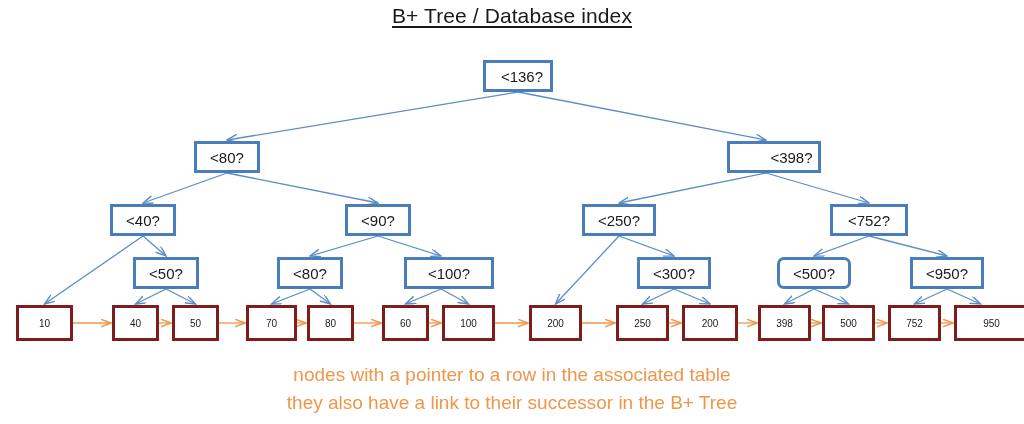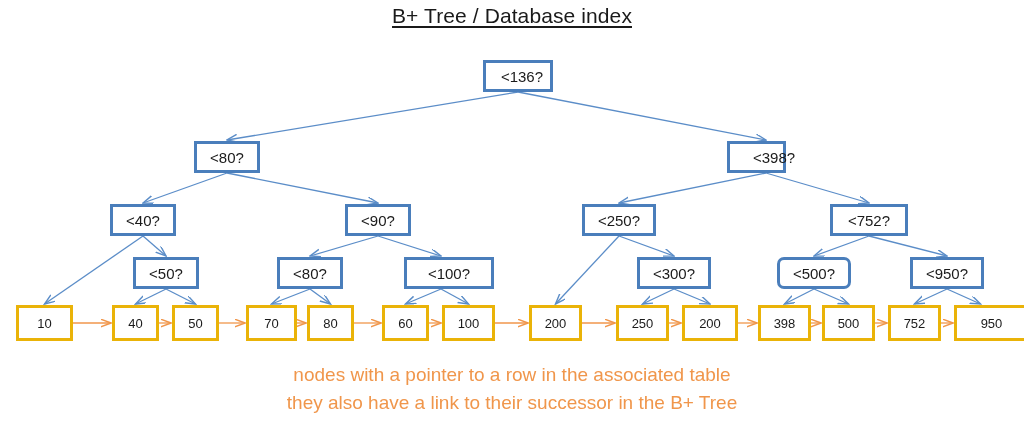--- a/index.html
+++ b/index.html
@@ -43,23 +43,23 @@
     background: #ffffff;
     font-size: 15px;
     color: #1a1a1a;
     white-space: nowrap;
   }
   .decision {
     border: 3px solid #4A7EBB;
     height: 32px;
   }
   .leaf {
-    border: 3px solid #eab308;
+    border: 3px solid #7f1d1d;
     height: 36px;
-    font-size: 13px;
+    font-size: 10px;
   }
   #decision-label {
     position: absolute;
     font-size: 20px;
     color: #5B8DC8;
     white-space: nowrap;
   }
   .caption-line {
     position: absolute;
     width: 1024px;
@@ -130,21 +130,21 @@
       </g>
   </svg>
 
   <div id="node-layer">
       <div class="node decision" style="left: 483px; top: 60px; width: 70px; padding-left: 8px;">
         <span>&lt;136?</span>
       </div>
       <div class="node decision" style="left: 194px; top: 141px; width: 66px;">
         <span>&lt;80?</span>
       </div>
-      <div class="node decision" style="left: 727px; top: 141px; width: 59px; padding-left: 35px;">
+      <div class="node decision" style="left: 727px; top: 141px; width: 94px; padding-left: 35px;">
         <span>&lt;398?</span>
       </div>
       <div class="node decision" style="left: 110px; top: 204px; width: 66px;">
         <span>&lt;40?</span>
       </div>
       <div class="node decision" style="left: 345px; top: 204px; width: 66px;">
         <span>&lt;90?</span>
       </div>
       <div class="node decision" style="left: 582px; top: 204px; width: 74px;">
         <span>&lt;250?</span>

